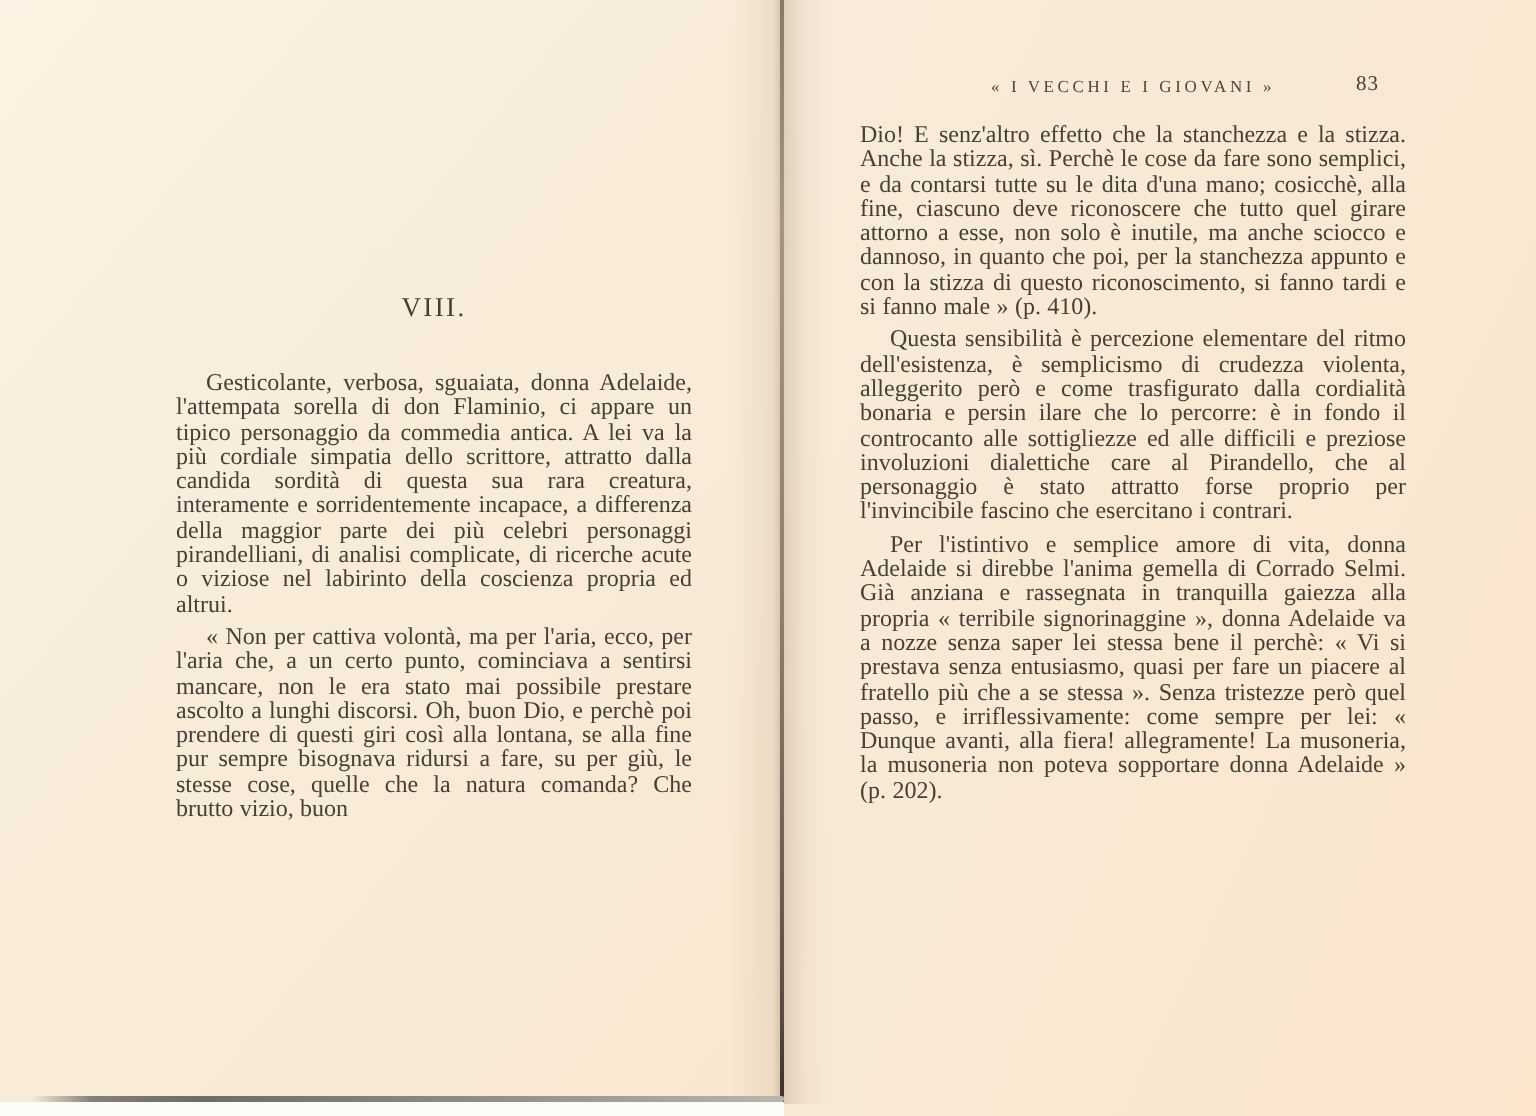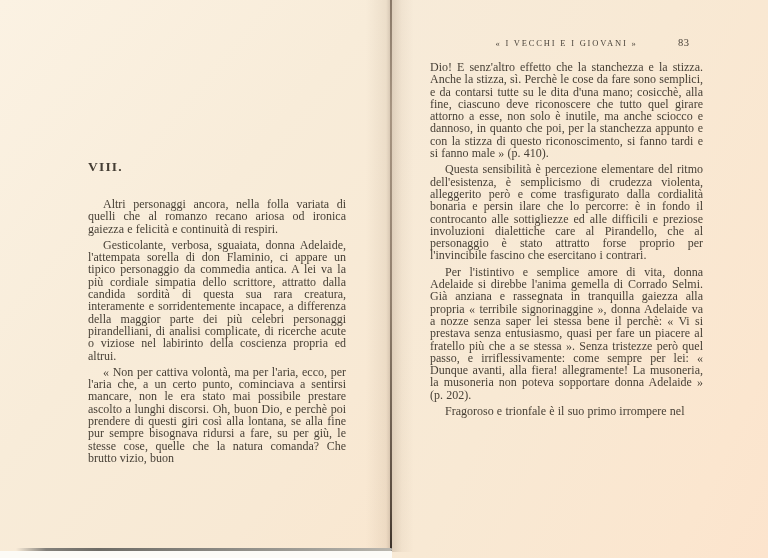--- a/index.html
+++ b/index.html
@@ -65,22 +65,22 @@
   }
   .page-number{
     position:absolute;left:678px;top:37px;
     font-size:10.5px;color:#443d34;letter-spacing:0.5px;
   }
   
   .text-block{position:absolute;color:#463f35;}
   .left-text{left:88px;top:143px;width:258px;}
   .right-text{left:430px;top:61px;width:273px;}
   .chapter-heading{
-    margin:16px 0 23px 0;
-    font-size:13.5px;font-weight:bold;letter-spacing:1.2px;color:#453e34;
+    margin:3px 0 23px 0;text-align:center;
+    font-size:13.5px;font-weight:normal;letter-spacing:1.2px;color:#453e34;
   }
   .text-block p{
     margin:0 0 4px 0;
     font-size:12px;line-height:12.3px;
     text-align:justify;
     hyphens:auto;-webkit-hyphens:auto;
     word-spacing:0.2px;
   }
   .text-block p.indent{text-indent:15px;}
   .text-block p:last-child{margin-bottom:0;}
@@ -99,25 +99,23 @@
   <div class="edge-white"></div>
   <div class="edge-line"></div>
 
   <div class="header-row">
     <span class="running-header">« I VECCHI E I GIOVANI »</span>
   </div>
   <div class="page-number">83</div>
 
   <div class="text-block left-text">
     <h2 class="chapter-heading">VIII.</h2>
-    <p class="indent">Altri personaggi ancora, nella folla variata di quelli che al romanzo recano ariosa od ironica gaiezza e felicità e continuità di respiri.</p>
     <p class="indent">Gesticolante, verbosa, sguaiata, donna Adelaide, l'attempata sorella di don Flaminio, ci appare un tipico personaggio da commedia antica. A lei va la più cordiale simpatia dello scrittore, attratto dalla candida sordità di questa sua rara creatura, interamente e sorridentemente incapace, a differenza della maggior parte dei più celebri personaggi pirandelliani, di analisi complicate, di ricerche acute o viziose nel labirinto della coscienza propria ed altrui.</p>
     <p class="indent">« Non per cattiva volontà, ma per l'aria, ecco, per l'aria che, a un certo punto, cominciava a sentirsi mancare, non le era stato mai possibile prestare ascolto a lunghi discorsi. Oh, buon Dio, e perchè poi prendere di questi giri così alla lontana, se alla fine pur sempre bisognava ridursi a fare, su per giù, le stesse cose, quelle che la natura comanda? Che brutto vizio, buon</p>
   </div>
 
   <div class="text-block right-text">
     <p>Dio! E senz'altro effetto che la stanchezza e la stizza. Anche la stizza, sì. Perchè le cose da fare sono semplici, e da contarsi tutte su le dita d'una mano; cosicchè, alla fine, ciascuno deve riconoscere che tutto quel girare attorno a esse, non solo è inutile, ma anche sciocco e dannoso, in quanto che poi, per la stanchezza appunto e con la stizza di questo riconoscimento, si fanno tardi e si fanno male » (p. 410).</p>
     <p class="indent">Questa sensibilità è percezione elementare del ritmo dell'esistenza, è semplicismo di crudezza violenta, alleggerito però e come trasfigurato dalla cordialità bonaria e persin ilare che lo percorre: è in fondo il controcanto alle sottigliezze ed alle difficili e preziose involuzioni dialettiche care al Pirandello, che al personaggio è stato attratto forse proprio per l'invincibile fascino che esercitano i contrari.</p>
     <p class="indent">Per l'istintivo e semplice amore di vita, donna Adelaide si direbbe l'anima gemella di Corrado Selmi. Già anziana e rassegnata in tranquilla gaiezza alla propria « terribile signorinaggine », donna Adelaide va a nozze senza saper lei stessa bene il perchè: « Vi si prestava senza entusiasmo, quasi per fare un piacere al fratello più che a se stessa ». Senza tristezze però quel passo, e irriflessivamente: come sempre per lei: « Dunque avanti, alla fiera! allegramente! La musoneria, la musoneria non poteva sopportare donna Adelaide » (p. 202).</p>
-    <p class="indent">Fragoroso e trionfale è il suo primo irrompere nel</p>
   </div>
 
 </div>
 
 </body></html>

